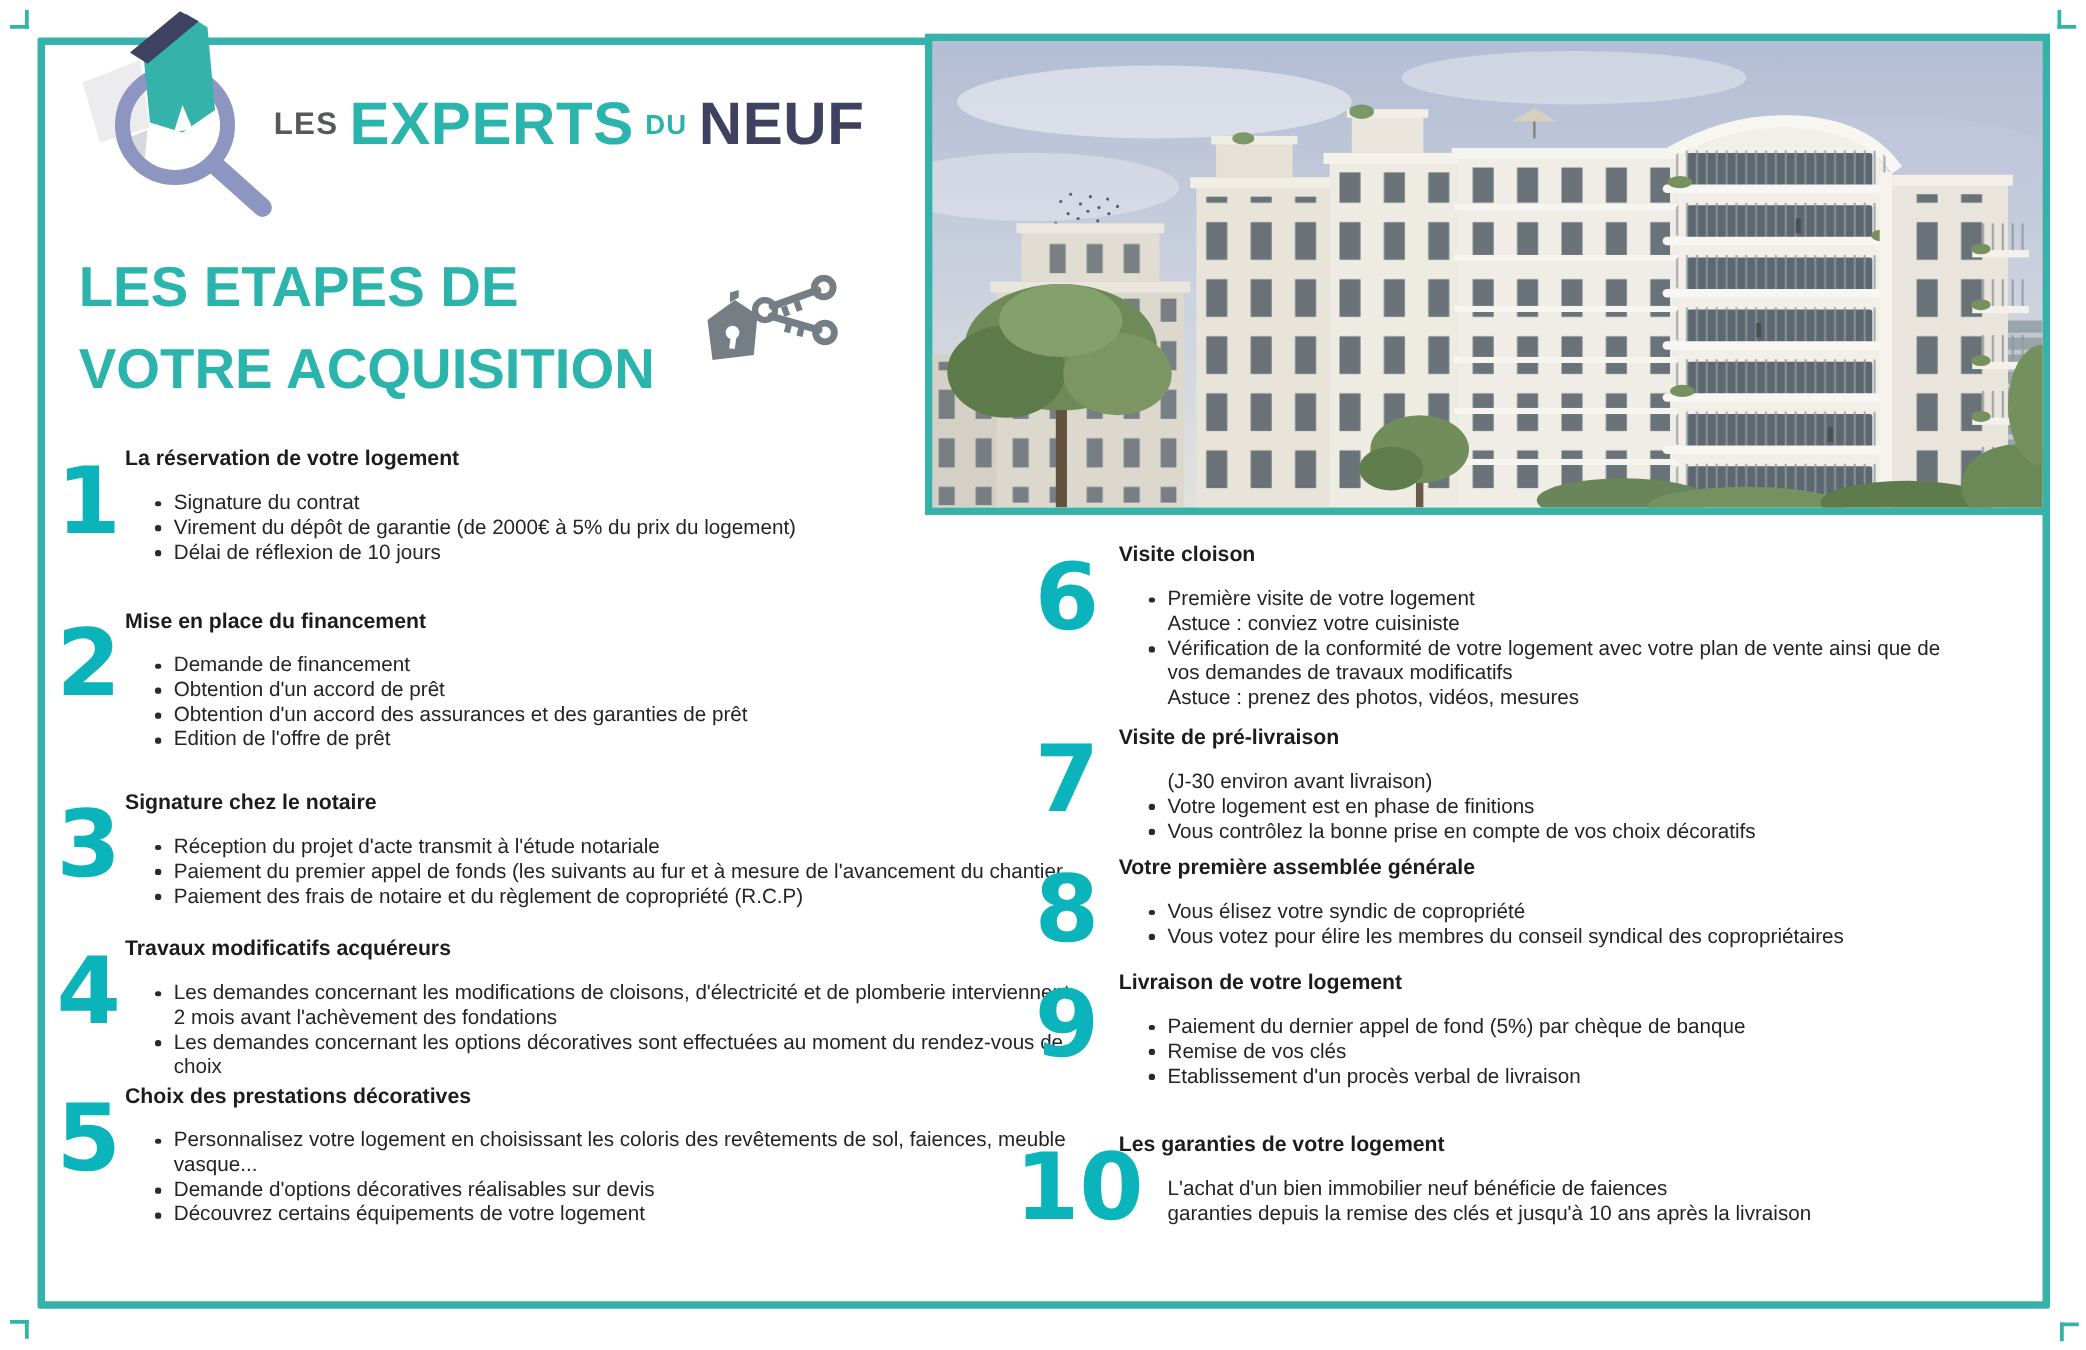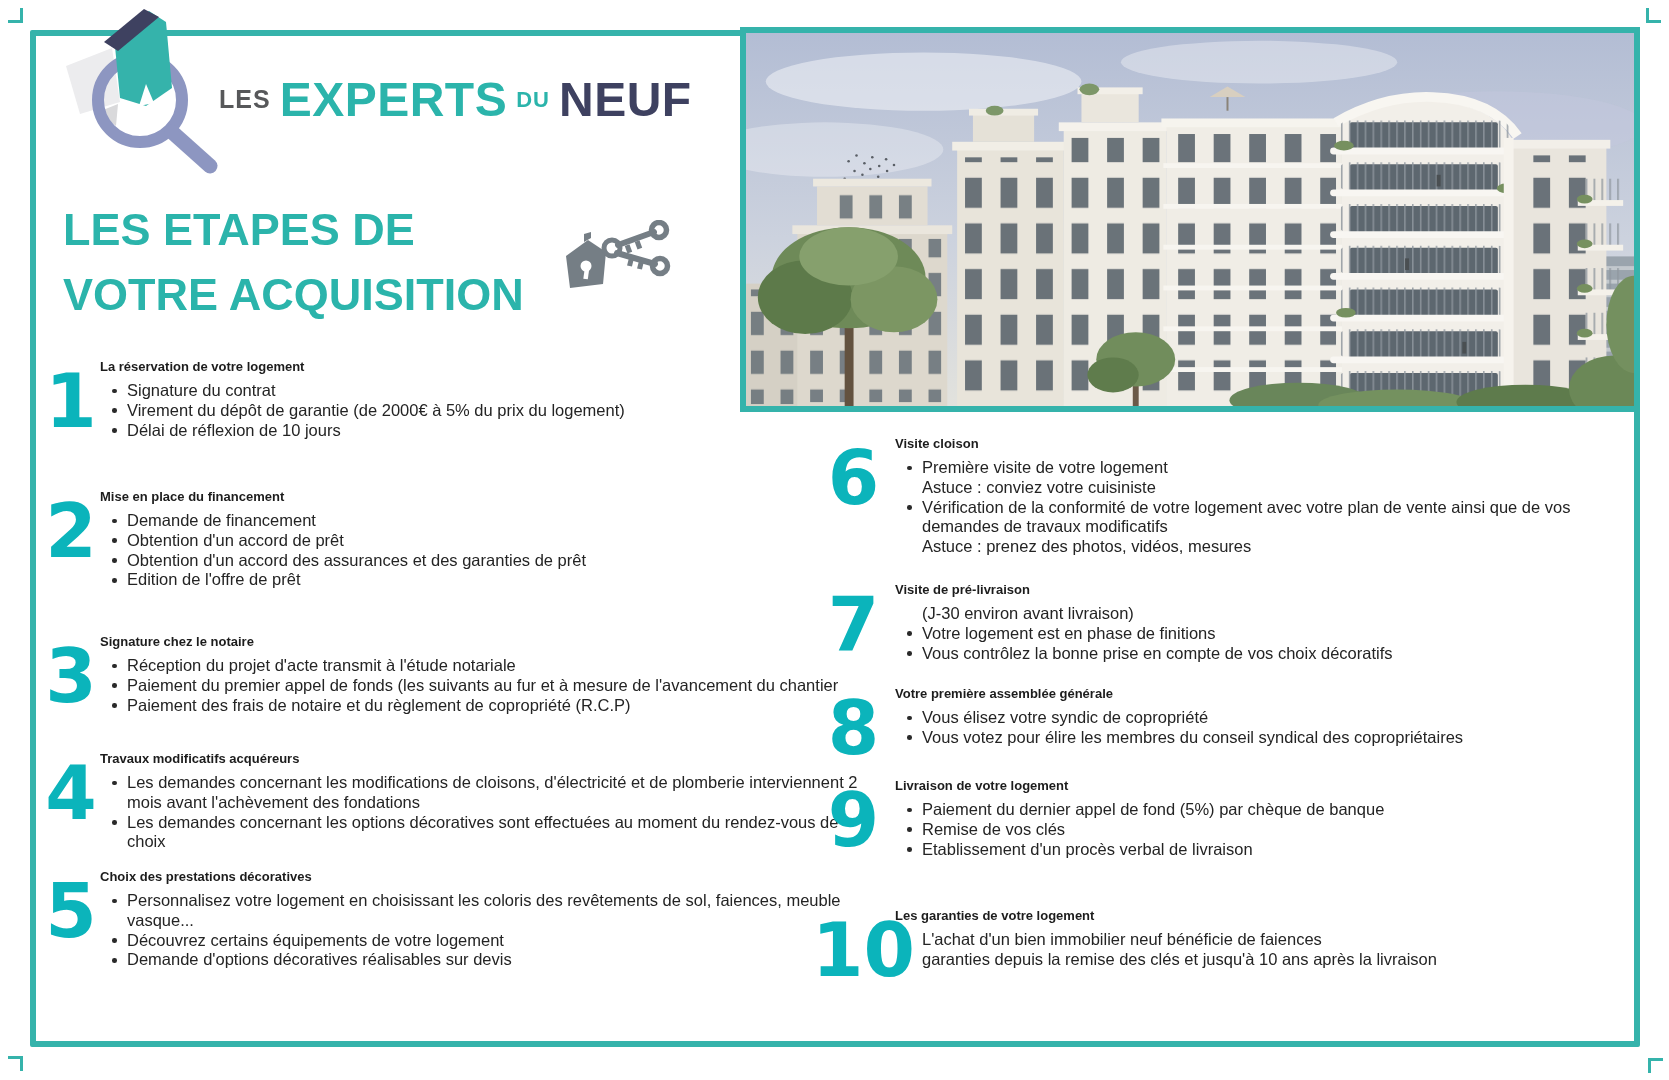--- a/index.html
+++ b/index.html
@@ -41,22 +41,22 @@
   .col-left{left:42px;width:846px;}
   .col-right{left:812px;width:780px;}
   .step{position:absolute;display:flex;align-items:flex-start;}
   .num{font-family:"DejaVu Sans",sans-serif;font-weight:bold;font-size:74px;line-height:0.92;
     color:var(--number-teal);margin-top:11px;text-align:center;}
   .col-left .num{flex:0 0 58px;width:58px;}
   .col-right .num{flex:0 0 83px;width:83px;}
   .body{flex:1;}
   .col-left .body{max-width:772px;}
   .col-right .body{max-width:680px;}
-  .heading{font-size:13px;font-weight:bold;color:#1c1c1c;margin:0 0 3px 0;line-height:21px;}
-  ul.items{list-style:none;margin:4px;padding:0;}
+  .heading{font-size:17px;font-weight:bold;color:#1c1c1c;margin:0 0 3px 0;line-height:21px;}
+  ul.items{list-style:none;margin:16px;padding:0;}
   ul.items li{position:relative;padding-left:23px;font-size:16.5px;line-height:19.8px;color:#242424;}
   .col-left ul.items li{max-width:768px;}
   .col-right ul.items li{max-width:678px;}
   ul.items li.b::before{content:"";position:absolute;left:8px;top:7.6px;width:4.6px;height:4.6px;
     border-radius:50%;background:#2a2a2a;}
   .pos-1{top:356px;} .pos-2{top:486px;} .pos-3{top:631px;} .pos-4{top:748px;} .pos-5{top:866px;}
   .pos-6{top:433px;} .pos-7{top:579px;} .pos-8{top:683px;} .pos-9{top:775px;} .pos-10{top:905px;}
 </style>
 </head>
 <body>
@@ -307,22 +307,22 @@
         </ul>
     </div>
   </div>
 
   <div class="step pos-5">
     <div class="num">5</div>
     <div class="body">
       <div class="heading">Choix des prestations décoratives</div>
       <ul class="items">
           <li class="b">Personnalisez votre logement en choisissant les coloris des revêtements de sol, faiences, meuble vasque...</li>
+          <li class="b">Demande d'options décoratives réalisables sur devis</li>
           <li class="b">Découvrez certains équipements de votre logement</li>
-          <li class="b">Demande d'options décoratives réalisables sur devis</li>
         </ul>
     </div>
   </div>
 </div>
 <div class="col col-right" id="colR">
   <div class="step pos-6">
     <div class="num">6</div>
     <div class="body">
       <div class="heading">Visite cloison</div>
       <ul class="items">

